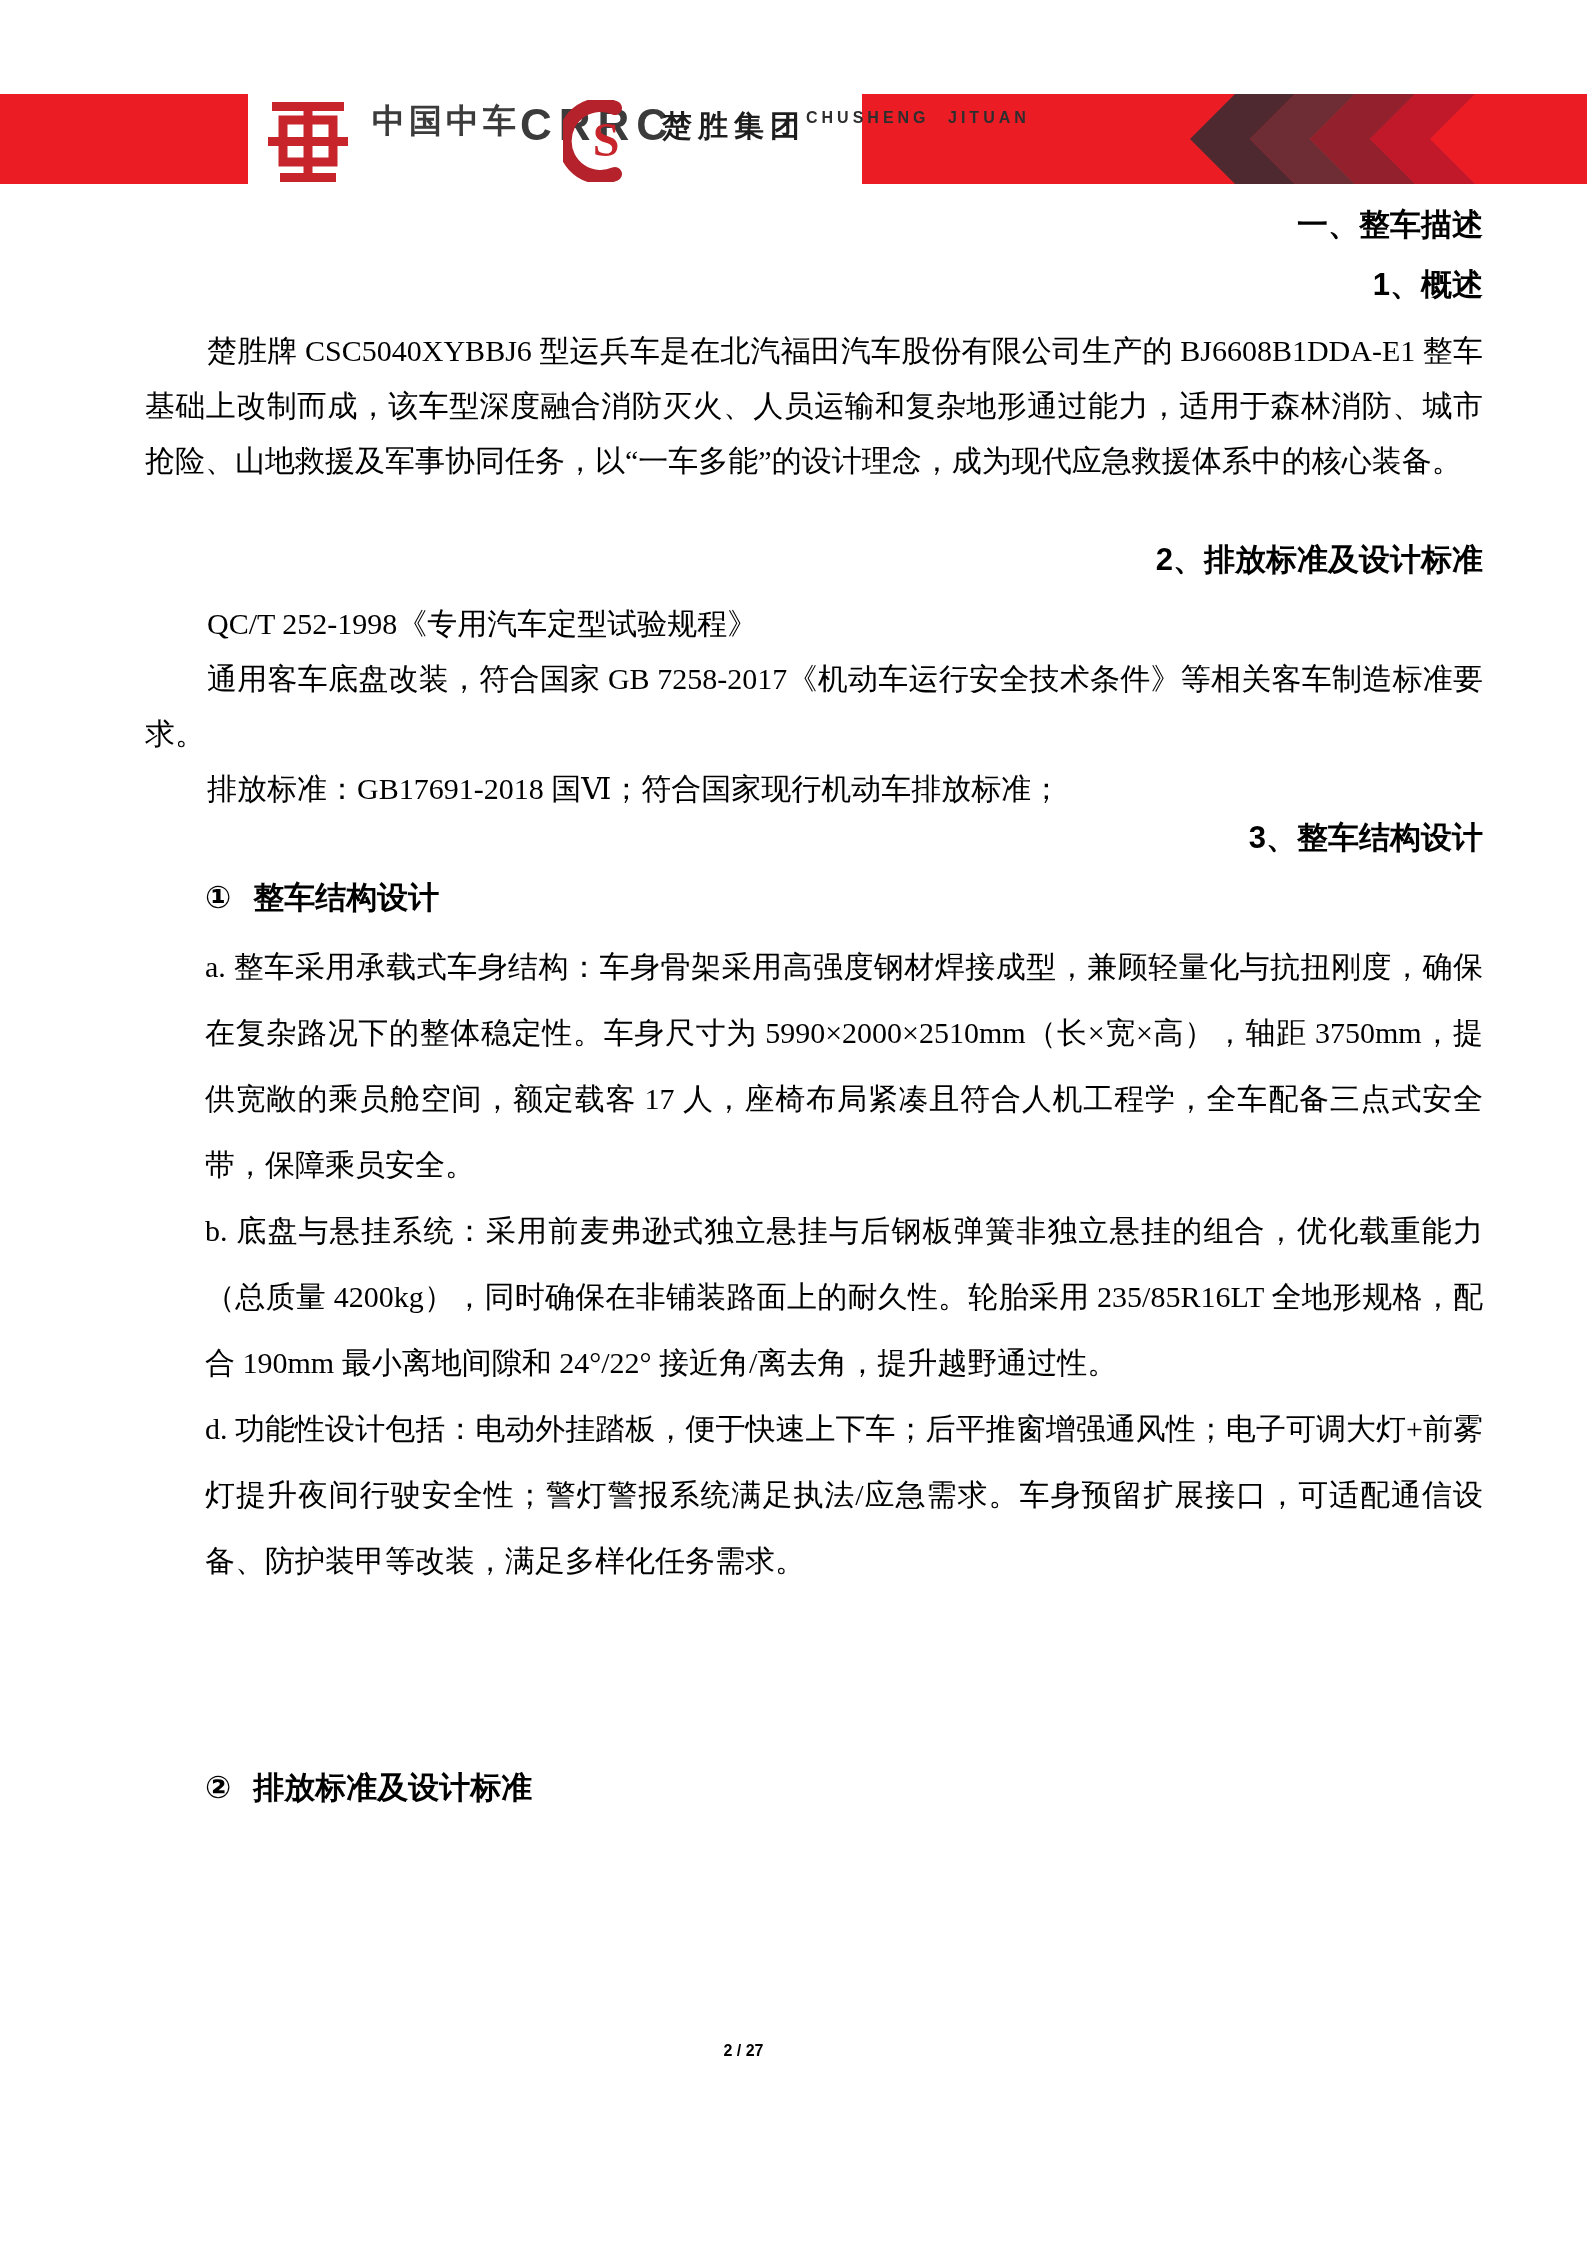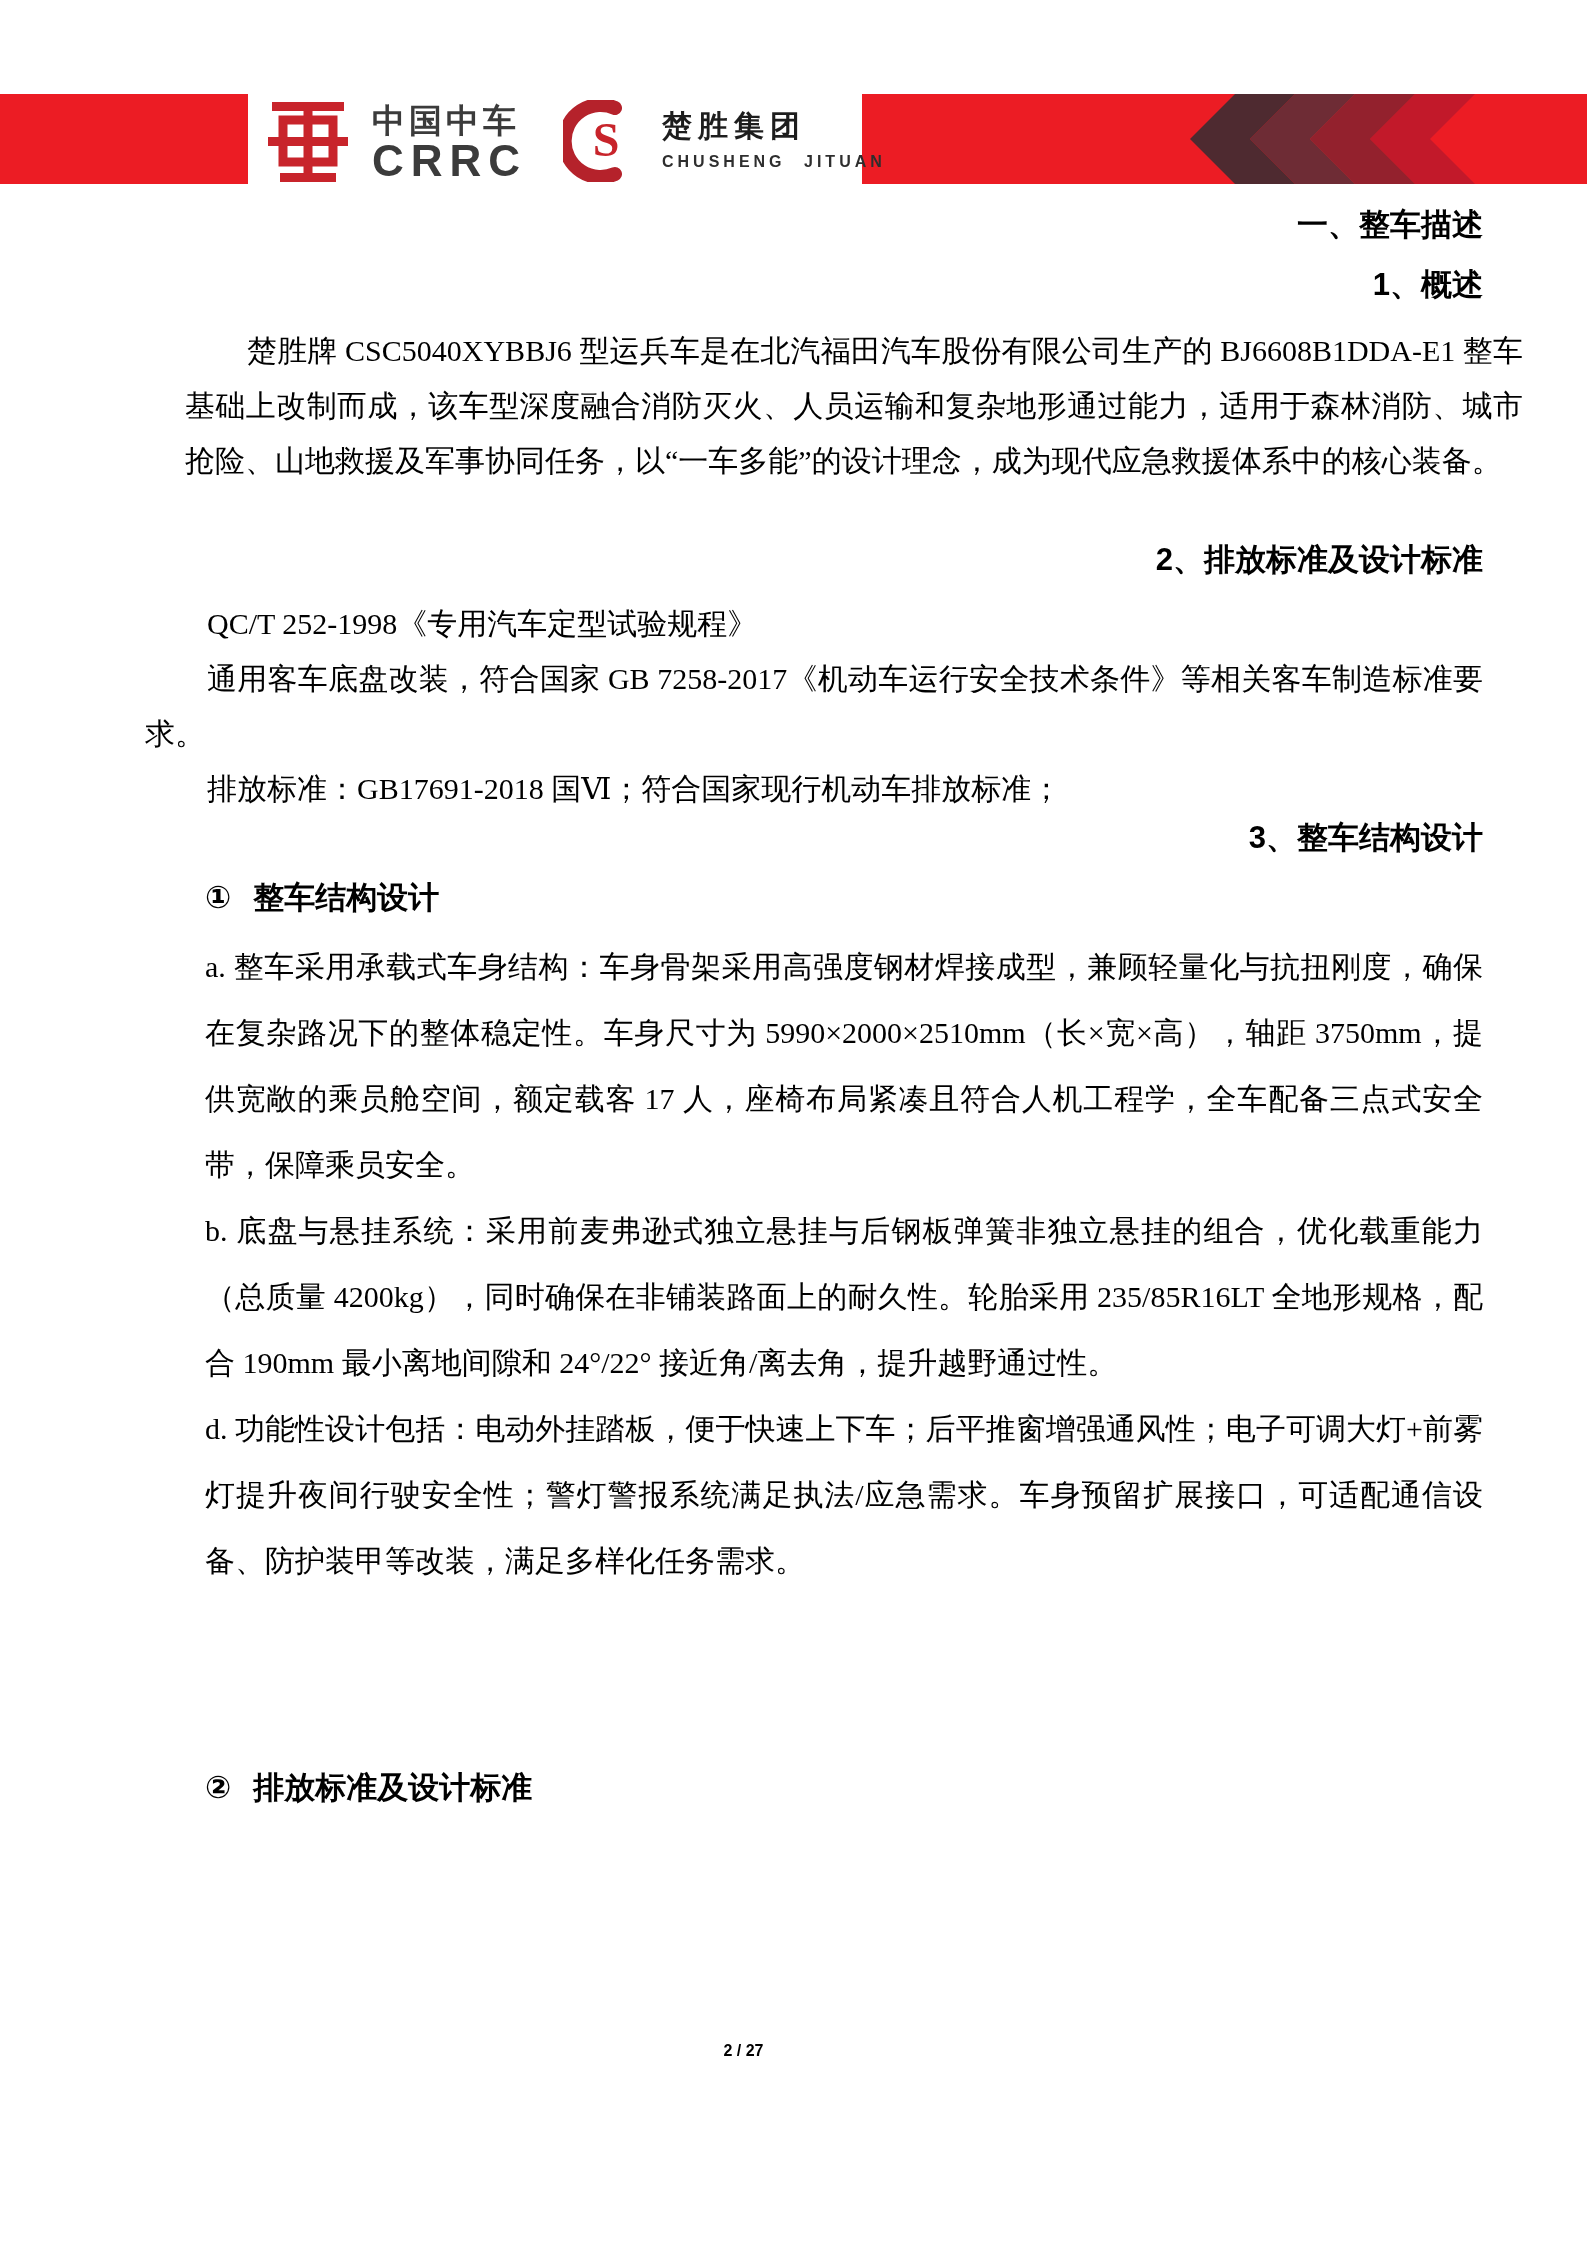--- a/index.html
+++ b/index.html
@@ -8,21 +8,21 @@
     font-family:"Liberation Serif","DejaVu Serif",serif;color:#111;
     overflow:hidden;
   }
   
   .banner-seg{position:absolute;top:94px;height:90px;background:#EC1C24;}
   .banner-left{left:0;width:248px;}
   .banner-right{left:862px;width:725px;overflow:hidden;}
   .banner-right svg{display:block;}
   
   .crrc-emblem{position:absolute;left:266px;top:100px;width:84px;height:84px;}
-  .logo-text-block{position:absolute;display:flex;flex-direction:column;}
+  .logo-text-block{position:absolute;display:flex;flex-direction:row;}
   .crrc-text{left:372px;top:103px;}
   .crrc-cn{font-family:"Liberation Sans","DejaVu Sans",sans-serif;font-weight:700;
     font-size:33px;line-height:36px;letter-spacing:4px;color:#3B3B3B;}
   .crrc-en{font-family:"Liberation Sans","DejaVu Sans",sans-serif;font-weight:700;
     font-size:44px;line-height:44px;letter-spacing:7px;color:#3B3B3B;}
   
   .cs-logo{position:absolute;left:563px;top:100px;width:82px;height:82px;}
   .cs-text{left:662px;top:104px;}
   .cs-cn{font-family:"Liberation Sans","DejaVu Sans",sans-serif;font-weight:700;
     font-size:30px;line-height:44px;letter-spacing:6px;color:#1d1d1d;}
@@ -92,21 +92,21 @@
   <div class="logo-text-block cs-text">
     <span class="cs-cn">楚胜集团</span>
     <span class="cs-en">CHUSHENG JITUAN</span>
   </div>
 </div>
 
 <div class="heading" style="top:205px;">一、整车描述</div>
 
 <div class="heading" style="top:265px;">1、概述</div>
 
-<div class="para indent" style="top:323px;margin-left:40px;">楚胜牌 CSC5040XYBBJ6 型运兵车是在北汽福田汽车股份有限公司生产的 BJ6608B1DDA-E1 整车基础上改制而成，该车型深度融合消防灭火、人员运输和复杂地形通过能力，适用于森林消防、城市抢险、山地救援及军事协同任务，以“一车多能”的设计理念，成为现代应急救援体系中的核心装备。</div>
+<div class="para indent" style="top:323px;">楚胜牌 CSC5040XYBBJ6 型运兵车是在北汽福田汽车股份有限公司生产的 BJ6608B1DDA-E1 整车基础上改制而成，该车型深度融合消防灭火、人员运输和复杂地形通过能力，适用于森林消防、城市抢险、山地救援及军事协同任务，以“一车多能”的设计理念，成为现代应急救援体系中的核心装备。</div>
 
 <div class="heading" style="top:540px;">2、排放标准及设计标准</div>
 
 <div class="para indent" style="top:596px;">QC/T 252-1998《专用汽车定型试验规程》</div>
 <div class="para indent" style="top:651px;">通用客车底盘改装，符合国家 GB 7258-2017《机动车运行安全技术条件》等相关客车制造标准要求。</div>
 <div class="para indent" style="top:761px;">排放标准：GB17691-2018 国Ⅵ；符合国家现行机动车排放标准；</div>
 
 <div class="heading" style="top:818px;">3、整车结构设计</div>
 
 <div class="sub-heading" style="top:878px;">

